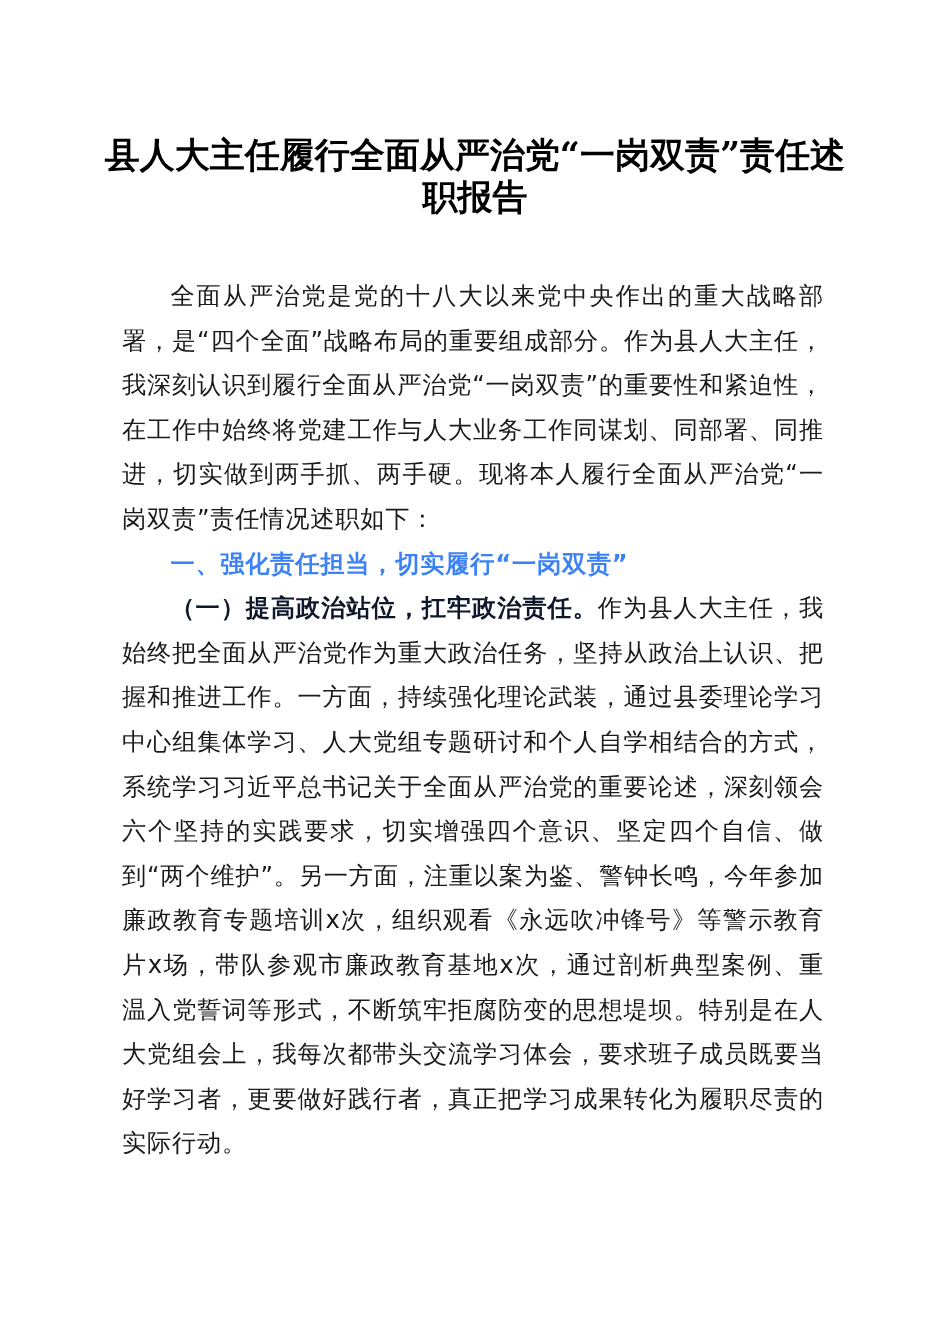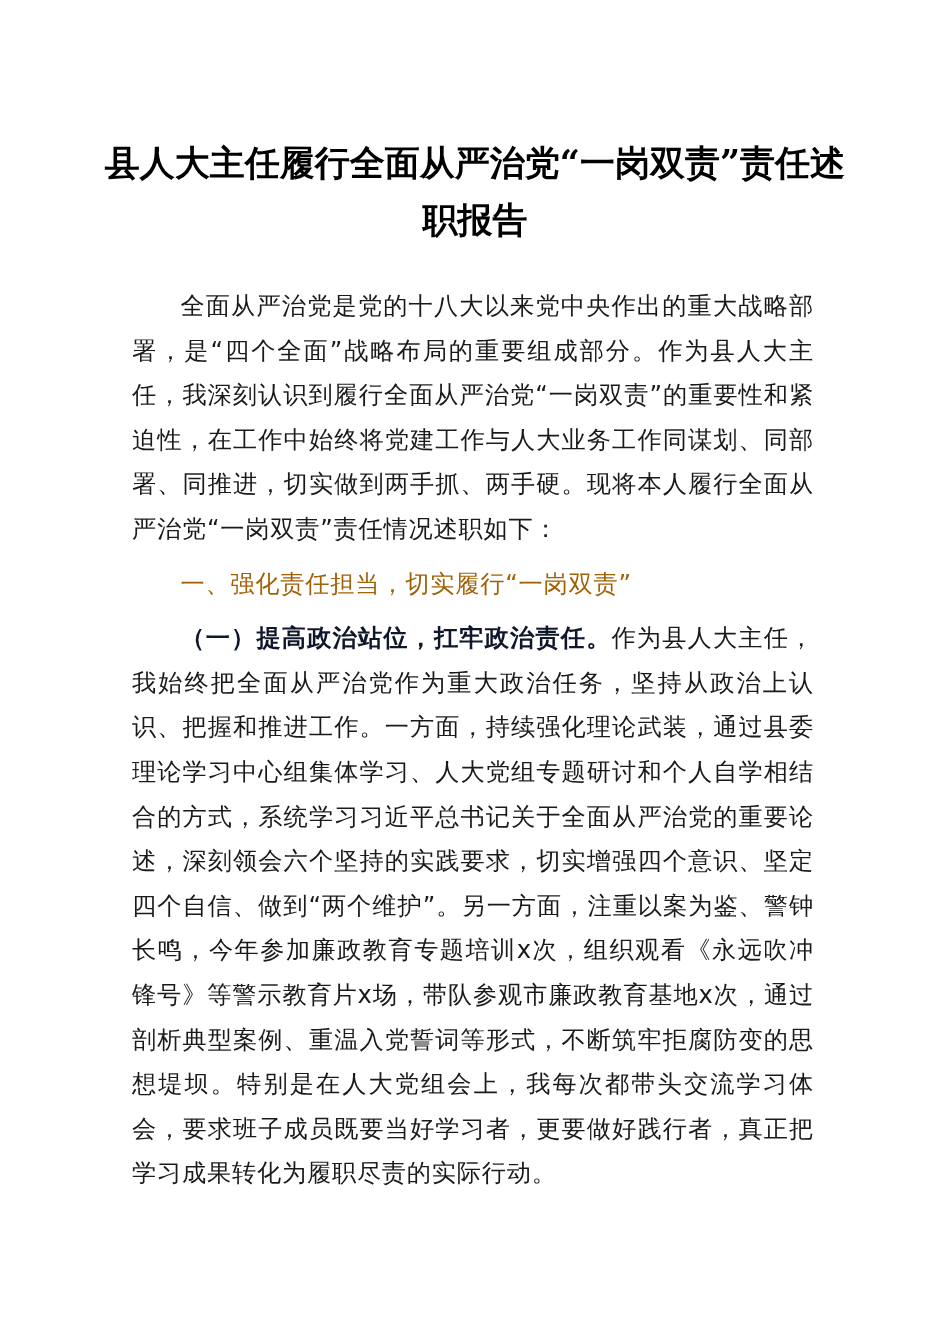--- a/index.html
+++ b/index.html
@@ -25,44 +25,44 @@
     .title {
       position: absolute;
       left: 100px;
       top: 134px;
       width: 750px;
       margin: 0;
       text-align: center;
       font-family: "DejaVu Serif", "Liberation Serif", serif;
       font-weight: bold;
       font-size: 35px;
-      line-height: 57px;
+      line-height: 42px;
       letter-spacing: 0px;
       color: #000000;
     }
     .body-text {
       position: absolute;
       left: 122px;
       top: 274px;
       width: 702px;
       font-family: "DejaVu Sans", "Liberation Sans", sans-serif;
       font-size: 24.2px;
       line-height: 44.6px;
       color: #1a1a1a;
       letter-spacing: 0.8px;
     }
     .body-text p {
-      margin: 10px;
+      margin: 0;
       text-indent: 2em;
       text-align: justify;
     }
     .body-text .heading-1 {
       font-family: "DejaVu Sans", "Liberation Sans", sans-serif;
-      font-weight: normal;
-      color: #a16207;
+      font-weight: bold;
+      color: #3b82f6;
     }
     .body-text .run-in {
       font-weight: bold;
       color: #0f172a;
     }
   </style>
 </head>
 <body>
 
 <div class="page">

